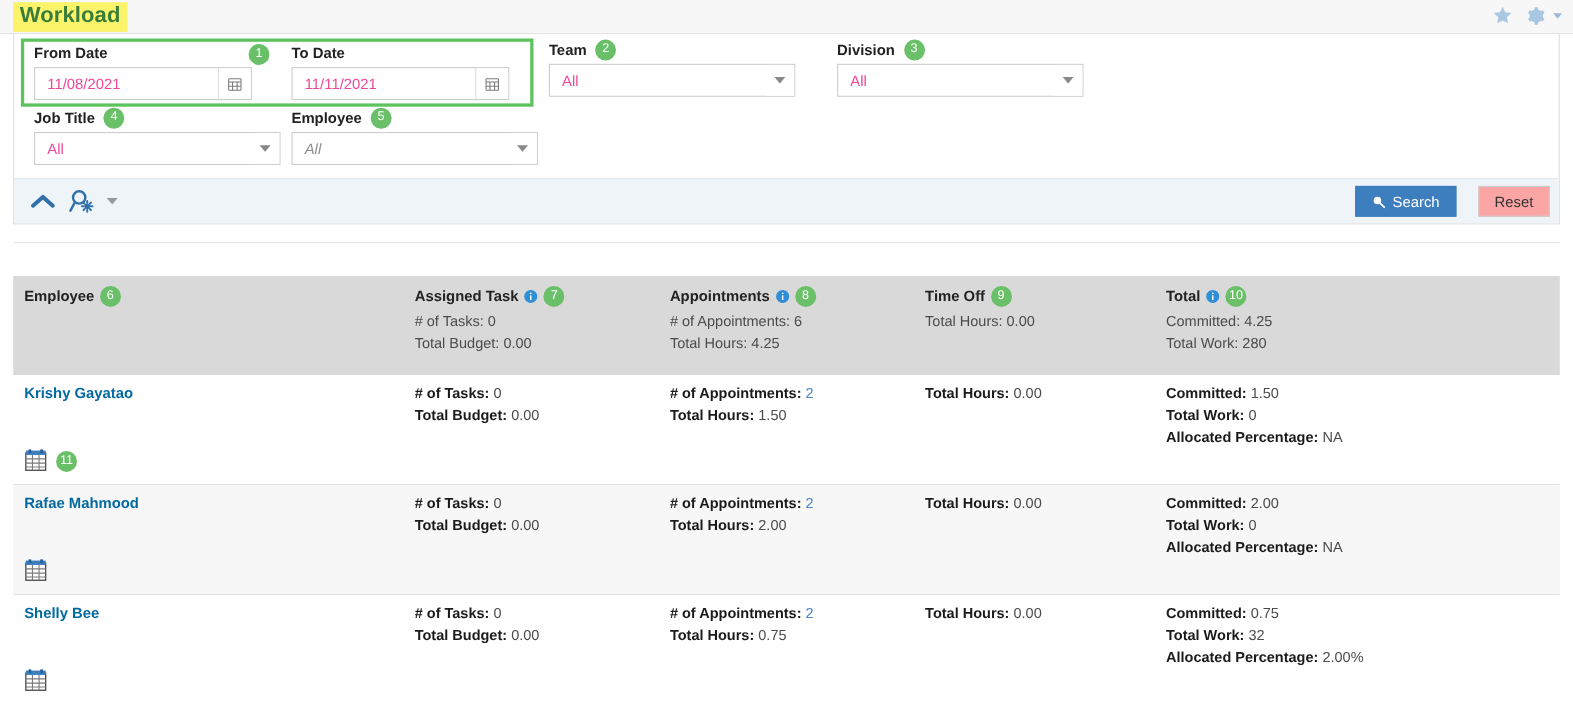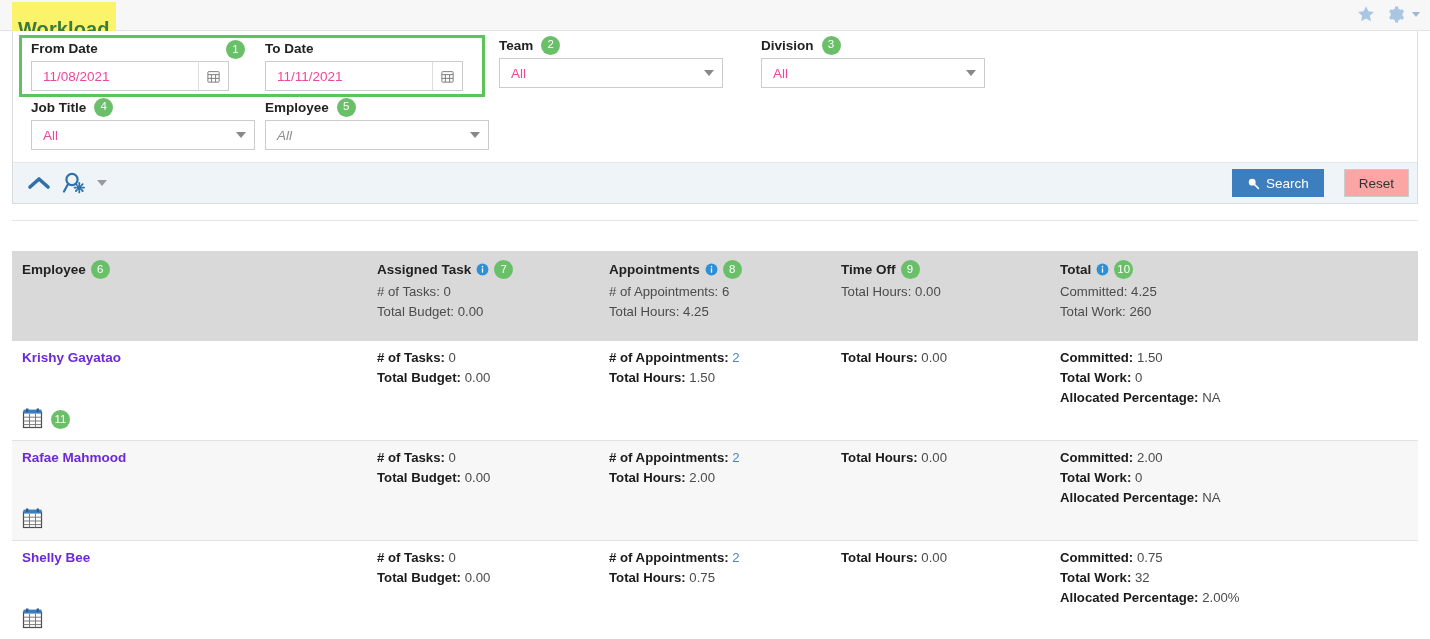--- a/index.html
+++ b/index.html
@@ -18,21 +18,21 @@
     background: #f7f7f7;
     border-bottom: 1px solid #e3e3e3;
   }
   .page-title {
     position: absolute;
     left: 12px; top: 2px;
     font-size: 20px;
     font-weight: bold;
     color: #3a7d3a;
     background: #fbf36a;
-    padding: 16px 6px 3px 6px;
+    padding: 1px 6px 3px 6px;
     letter-spacing: 0.1px;
   }
   .topbar-icons {
     position: absolute;
     right: 10px; top: 4px;
     display: flex; align-items: center; gap: 10px;
   }
   .ic-star { width: 20px; height: 20px; color: #a9c6e2; }
   .ic-gear { width: 19px; height: 19px; color: #a9c6e2; }
   .caret-sm {
@@ -211,21 +211,21 @@
     color: #333333;
     white-space: nowrap;
   }
   .cell-line .k { font-weight: bold; color: #1b1b1b; }
   .cell-line .v { color: #4b4b4b; }
   .cell-line .v.link { color: #4a86c8; }
 
   .emp-link {
     font-size: 13.5px;
     font-weight: bold;
-    color: #6d28d9;
+    color: #0369a1;
     text-decoration: none;
     display: inline-block;
     line-height: 20px;
     cursor: pointer;
   }
   .emp-cal {
     position: absolute;
     left: 10px; bottom: 11px;
     display: flex; align-items: flex-end; gap: 8px;
   }
@@ -475,21 +475,21 @@
             </svg>
         </span>
         <span class="badge">10</span>
       </div>
       <div class="head-line">
         <span>Committed:</span>
         <span>4.25</span>
       </div>
       <div class="head-line">
         <span>Total Work:</span>
-        <span>260</span>
+        <span>280</span>
       </div>
     </div>
   </div>
 
   <div id="grid-body">
       <div class="grid-row grid-body-row row-white">
         <div class="col col-emp"><a class="emp-link">Krishy Gayatao</a><span class="emp-cal">
             <span class="ic-cal-blue"><svg viewBox="0 0 21 21" width="21" height="21">
                 <rect x="1.5" y="4" width="18" height="15.5" fill="#ffffff" stroke="#4a4a4a" stroke-width="1.2"></rect>
                 <rect x="1.5" y="1.6" width="18" height="4" fill="#3d7ebf"></rect>

